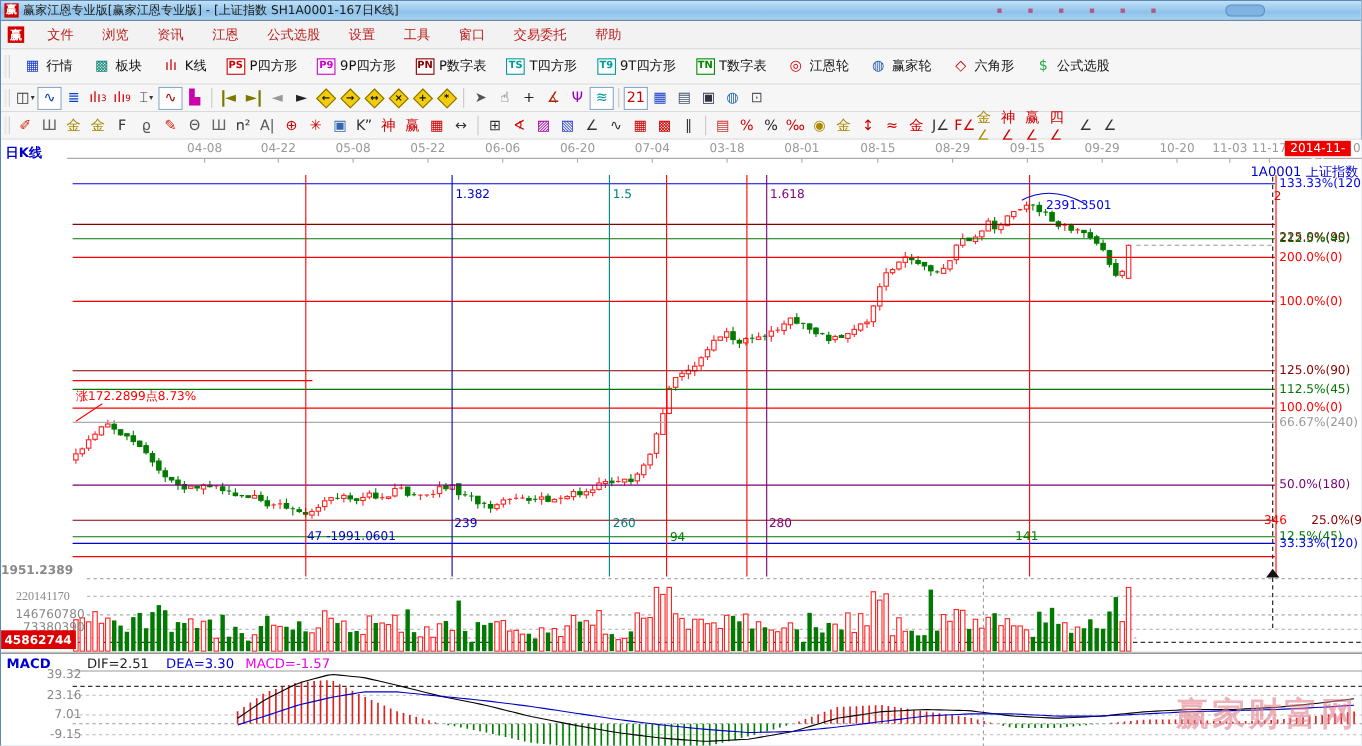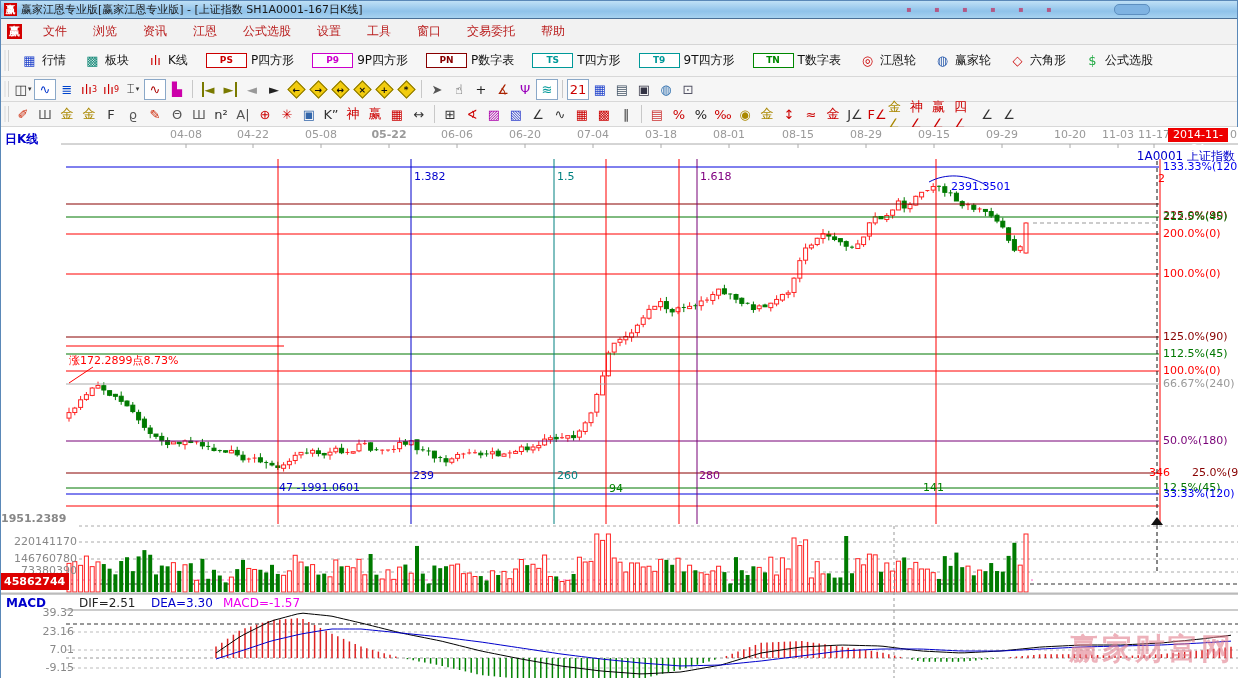--- a/index.html
+++ b/index.html
@@ -28,21 +28,21 @@
 
   
   .toolbar { position:absolute; left:0; width:100%; background:#f6f6f6; display:flex;
     align-items:center; border-bottom:1px solid #d8d8d8; }
   #tb1 { top:44px; height:32px; }
   #tb2 { top:76px; height:25px; }
   #tb3 { top:101px; height:25px; }
   .grip { width:5px; height:70%; border-left:2px solid #e8e8e8; border-right:1px solid #cfcfcf; margin:0 3px; }
   .tb-sep { width:1px; height:18px; background:#c8c8c8; margin:0 4px; }
   .tb1-item { display:flex; align-items:center; gap:4px; padding:3px 9px; font-size:12px; color:#111; cursor:default; }
-  .lbox { width:41px; height:15px; font-size:9px; font-weight:bold; line-height:13px; text-align:center; background:#fff; }
+  .lbox { width:17px; height:15px; font-size:9px; font-weight:bold; line-height:13px; text-align:center; background:#fff; }
   .gicon { width:17px; height:16px; font-size:13px; line-height:16px; text-align:center; }
   .tbtn { width:22px; height:21px; display:flex; align-items:center; justify-content:center;
     font-size:13px; cursor:default; position:relative; }
   .tbtn.boxed { border:1px solid #8aa8c8; background:#fff; }
   .tbtn sub { font-size:8px; }
   .tbtn .extra { font-size:7px; color:#333; margin-left:1px; }
   .dia { width:13px; height:13px; background:#f2cc0e; border:1px solid #857400;
     transform:rotate(45deg); display:flex; align-items:center; justify-content:center; }
   .dia span { transform:rotate(-45deg); font-size:9px; color:#111; font-weight:bold; }
   .barL { border-left:2px solid #7a7a00; padding-left:1px; }
@@ -1135,21 +1135,21 @@
         <line x1="1229.999999999995" y1="657" x2="1229.999999999995" y2="645.8375000000007" stroke="#dd2222" stroke-width="1.5"></line>
         <polyline points="215,652 220.8,648.056 226.60000000000002,644.112 232.40000000000003,640.168 238.20000000000005,636.2239999999999 244.00000000000006,633 249.80000000000007,630.0999999999999 255.60000000000008,627.1999999999999 261.4000000000001,624.3 267.2000000000001,621.4 273.0000000000001,619.1999999999999 278.8000000000001,617.6533333333333 284.60000000000014,616.1066666666667 290.40000000000015,614.56 296.20000000000016,613.0133333333333 302.00000000000017,612.2 307.8000000000002,612.78 313.6000000000002,613.36 319.4000000000002,613.94 325.2000000000002,614.52 331.0000000000002,615.2333333333333 336.80000000000024,616.5866666666667 342.60000000000025,617.94 348.40000000000026,619.2933333333334 354.2000000000003,620.6466666666668 360.0000000000003,622.0000000000001 365.8000000000003,623.45 371.6000000000003,624.9000000000001 377.4000000000003,626.3500000000001 383.20000000000033,627.8000000000001 389.00000000000034,629.2500000000001 394.80000000000035,630.7 400.60000000000036,632.1200000000001 406.4000000000004,633.2800000000001 412.2000000000004,634.44 418.0000000000004,635.6000000000001 423.8000000000004,636.7600000000001 429.6000000000004,637.9200000000001 435.40000000000043,639.08 441.20000000000044,640.3000000000001 447.00000000000045,641.7500000000001 452.80000000000047,643.2000000000002 458.6000000000005,644.6500000000001 464.4000000000005,646.1000000000001 470.2000000000005,647.5500000000002 476.0000000000005,649.0000000000001 481.8000000000005,650.3600000000001 487.60000000000053,651.5200000000001 493.40000000000055,652.6800000000001 499.20000000000056,653.8400000000001 505.00000000000057,655.0000000000001 510.8000000000006,656.1600000000001 516.6000000000006,657.3200000000002 522.4000000000005,658.4200000000001 528.2000000000005,659.4350000000001 534.0000000000005,660.45 539.8000000000004,661.465 545.6000000000004,662.48 551.4000000000003,663.495 557.2000000000003,664.51 563.0000000000002,665.375 568.8000000000002,666.1 574.6000000000001,666.825 580.4000000000001,667.55 586.2,668.275 592,669 597.8,669.725 603.5999999999999,670.27 609.3999999999999,670.705 615.1999999999998,671.14 620.9999999999998,671.5749999999999 626.7999999999997,672.01 632.5999999999997,672.4449999999999 638.3999999999996,672.88 644.1999999999996,672.79 649.9999999999995,672.5 655.7999999999995,672.21 661.5999999999995,671.9200000000001 667.3999999999994,671.63 673.1999999999994,671.34 678.9999999999993,671.0500000000001 684.7999999999993,670.1600000000001 690.5999999999992,669.1450000000001 696.3999999999992,668.1300000000001 702.1999999999991,667.1150000000001 707.9999999999991,666.1000000000001 713.799999999999,665.0850000000002 719.599999999999,664.0700000000002 725.399999999999,662.3800000000003 731.1999999999989,660.6400000000003 736.9999999999989,658.9000000000003 742.7999999999988,657.1600000000003 748.5999999999988,655.4200000000004 754.3999999999987,653.6800000000004 760.1999999999987,651.9700000000003 765.9999999999986,651.1000000000003 771.7999999999986,650.2300000000002 777.5999999999985,649.3600000000002 783.3999999999985,648.4900000000002 789.1999999999985,647.6200000000002 794.9999999999984,646.7500000000002 800.7999999999984,645.96 806.5999999999983,645.6700000000001 812.3999999999983,645.3800000000001 818.1999999999982,645.0900000000001 823.9999999999982,644.8000000000001 829.7999999999981,644.5100000000001 835.5999999999981,644.2200000000001 841.399999999998,644.035 847.199999999998,644.18 852.999999999998,644.3249999999999 858.7999999999979,644.4699999999999 864.5999999999979,644.6149999999999 870.3999999999978,644.76 876.1999999999978,644.905 881.9999999999977,645.2499999999998 887.7999999999977,645.9749999999997 893.5999999999976,646.6999999999997 899.3999999999976,647.4249999999997 905.1999999999975,648.1499999999996 910.9999999999975,648.8749999999997 916.7999999999975,649.5999999999997 922.5999999999974,650.1299999999999 928.3999999999974,650.4199999999998 934.1999999999973,650.7099999999998 939.9999999999973,650.9999999999999 945.7999999999972,651.2899999999998 951.5999999999972,651.5799999999998 957.3999999999971,651.8699999999999 963.1999999999971,651.8400000000001 968.999999999997,651.5500000000002 974.799999999997,651.2600000000001 980.599999999997,650.9700000000001 986.3999999999969,650.6800000000002 992.1999999999969,650.3900000000001 997.9999999999968,650.1000000000001 1003.7999999999968,649.6200000000003 1009.5999999999967,649.0400000000003 1015.3999999999967,648.4600000000004 1021.1999999999966,647.8800000000003 1026.9999999999966,647.3000000000003 1032.7999999999965,646.7200000000004 1038.5999999999965,646.1400000000003 1044.3999999999965,645.7800000000002 1050.1999999999964,645.4900000000002 1055.9999999999964,645.2000000000002 1061.7999999999963,644.9100000000002 1067.5999999999963,644.6200000000002 1073.3999999999962,644.3300000000002 1079.1999999999962,644.0400000000002 1084.9999999999961,644 1090.799999999996,644 1096.599999999996,644 1102.399999999996,644 1108.199999999996,644 1113.999999999996,644 1119.7999999999959,644 1125.5999999999958,643.7200000000003 1131.3999999999958,643.4300000000002 1137.1999999999957,643.1400000000002 1142.9999999999957,642.8500000000003 1148.7999999999956,642.5600000000002 1154.5999999999956,642.2700000000002 1160.3999999999955,641.9600000000005 1166.1999999999955,641.3800000000005 1171.9999999999955,640.8000000000004 1177.7999999999954,640.2200000000005 1183.5999999999954,639.6400000000004 1189.3999999999953,639.0600000000005 1195.1999999999953,638.4800000000005 1200.9999999999952,637.8750000000006 1206.7999999999952,637.1500000000005 1212.5999999999951,636.4250000000006 1218.399999999995,635.7000000000006 1224.199999999995,634.9750000000006 1229.999999999995,634.2500000000007" fill="none" stroke="#000000" stroke-width="1"></polyline>
         <polyline points="215,658 220.8,656.144 226.60000000000002,654.288 232.40000000000003,652.432 238.20000000000005,650.576 244.00000000000006,648.6666666666666 249.80000000000007,646.7333333333333 255.60000000000008,644.8 261.4000000000001,642.8666666666667 267.2000000000001,640.9333333333333 273.0000000000001,639.3 278.8000000000001,637.9466666666666 284.60000000000014,636.5933333333332 290.40000000000015,635.24 296.20000000000016,633.8866666666667 302.00000000000017,632.6666666666666 307.8000000000002,631.6999999999999 313.6000000000002,630.7333333333333 319.4000000000002,629.7666666666667 325.2000000000002,628.8 331.0000000000002,628 336.80000000000024,628 342.60000000000025,628 348.40000000000026,628 354.2000000000003,628 360.0000000000003,628 365.8000000000003,628.58 371.6000000000003,629.1600000000001 377.4000000000003,629.74 383.20000000000033,630.32 389.00000000000034,630.9000000000001 394.80000000000035,631.48 400.60000000000036,632.0600000000001 406.4000000000004,632.64 412.2000000000004,633.22 418.0000000000004,633.8000000000001 423.8000000000004,634.38 429.6000000000004,634.96 435.40000000000043,635.5400000000001 441.20000000000044,636.1500000000001 447.00000000000045,636.875 452.80000000000047,637.6 458.6000000000005,638.325 464.4000000000005,639.0500000000001 470.2000000000005,639.7750000000001 476.0000000000005,640.5000000000001 481.8000000000005,641.2700000000001 487.60000000000053,642.1400000000001 493.40000000000055,643.0100000000001 499.20000000000056,643.8800000000001 505.00000000000057,644.7500000000001 510.8000000000006,645.6200000000001 516.6000000000006,646.4900000000001 522.4000000000005,647.3600000000001 528.2000000000005,648.23 534.0000000000005,649.1 539.8000000000004,649.97 545.6000000000004,650.84 551.4000000000003,651.71 557.2000000000003,652.58 563.0000000000002,653.375 568.8000000000002,654.1 574.6000000000001,654.825 580.4000000000001,655.55 586.2,656.275 592,657 597.8,657.725 603.5999999999999,658.36 609.3999999999999,658.9399999999999 615.1999999999998,659.52 620.9999999999998,660.1 626.7999999999997,660.68 632.5999999999997,661.26 638.3999999999996,661.8399999999999 644.1999999999996,662.3149999999999 649.9999999999995,662.75 655.7999999999995,663.185 661.5999999999995,663.62 667.3999999999994,664.055 673.1999999999994,664.49 678.9999999999993,664.925 684.7999999999993,664.88 690.5999999999992,664.735 696.3999999999992,664.59 702.1999999999991,664.445 707.9999999999991,664.3000000000001 713.799999999999,664.155 719.599999999999,664.01 725.399999999999,663.4600000000002 731.1999999999989,662.8800000000001 736.9999999999989,662.3000000000001 742.7999999999988,661.7200000000001 748.5999999999988,661.1400000000001 754.3999999999987,660.5600000000002 760.1999999999987,659.9750000000001 765.9999999999986,659.2500000000002 771.7999999999986,658.5250000000002 777.5999999999985,657.8000000000002 783.3999999999985,657.0750000000002 789.1999999999985,656.3500000000001 794.9999999999984,655.6250000000002 800.7999999999984,654.9000000000002 806.5999999999983,654.1750000000002 812.3999999999983,653.4500000000003 818.1999999999982,652.7250000000003 823.9999999999982,652.0000000000002 829.7999999999981,651.2750000000002 835.5999999999981,650.5500000000002 841.399999999998,649.9300000000001 847.199999999998,649.6400000000001 852.999999999998,649.3500000000001 858.7999999999979,649.0600000000001 864.5999999999979,648.7700000000001 870.3999999999978,648.4800000000001 876.1999999999978,648.19 881.9999999999977,648 887.7999999999977,648 893.5999999999976,648 899.3999999999976,648 905.1999999999975,648 910.9999999999975,648 916.7999999999975,648 922.5999999999974,648.1299999999999 928.3999999999974,648.4199999999998 934.1999999999973,648.7099999999998 939.9999999999973,648.9999999999999 945.7999999999972,649.2899999999998 951.5999999999972,649.5799999999998 957.3999999999971,649.8699999999999 963.1999999999971,650 968.999999999997,650 974.799999999997,650 980.599999999997,650 986.3999999999969,650 992.1999999999969,650 997.9999999999968,650 1003.7999999999968,649.8100000000002 1009.5999999999967,649.5200000000002 1015.3999999999967,649.2300000000001 1021.1999999999966,648.9400000000002 1026.9999999999966,648.6500000000002 1032.7999999999965,648.3600000000001 1038.5999999999965,648.0700000000002 1044.3999999999965,647.7800000000002 1050.1999999999964,647.4900000000002 1055.9999999999964,647.2000000000002 1061.7999999999963,646.9100000000002 1067.5999999999963,646.6200000000002 1073.3999999999962,646.3300000000002 1079.1999999999962,646.0400000000002 1084.9999999999961,645.8750000000001 1090.799999999996,645.7300000000001 1096.599999999996,645.5850000000002 1102.399999999996,645.44 1108.199999999996,645.2950000000001 1113.999999999996,645.1500000000001 1119.7999999999959,645.0050000000001 1125.5999999999958,644.8600000000001 1131.3999999999958,644.7150000000001 1137.1999999999957,644.5700000000002 1142.9999999999957,644.4250000000001 1148.7999999999956,644.2800000000001 1154.5999999999956,644.1350000000001 1160.3999999999955,643.9800000000002 1166.1999999999955,643.6900000000003 1171.9999999999955,643.4000000000002 1177.7999999999954,643.1100000000002 1183.5999999999954,642.8200000000003 1189.3999999999953,642.5300000000002 1195.1999999999953,642.2400000000002 1200.9999999999952,641.9375000000003 1206.7999999999952,641.5750000000003 1212.5999999999951,641.2125000000003 1218.399999999995,640.8500000000004 1224.199999999995,640.4875000000003 1229.999999999995,640.1250000000003" fill="none" stroke="#0000cc" stroke-width="1"></polyline>
       </svg>
     <div class="period-label">日K线</div>
     <div class="sym-label">1A0001 上证指数</div>
     <div id="labels">
         <div class="clabel" style="left: 185px; top: 2px; color: rgb(153, 153, 153); transform: translateX(-50%);">04-08</div>
         <div class="clabel" style="left: 252px; top: 2px; color: rgb(153, 153, 153); transform: translateX(-50%);">04-22</div>
         <div class="clabel" style="left: 320px; top: 2px; color: rgb(153, 153, 153); transform: translateX(-50%);">05-08</div>
-        <div class="clabel" style="left: 388px; top: 2px; color: rgb(153, 153, 153); transform: translateX(-50%); font-weight: bold;">05-22</div>
+        <div class="clabel" style="left: 388px; top: 2px; color: rgb(153, 153, 153); transform: translateX(-50%);">05-22</div>
         <div class="clabel" style="left: 456px; top: 2px; color: rgb(153, 153, 153); transform: translateX(-50%);">06-06</div>
         <div class="clabel" style="left: 524px; top: 2px; color: rgb(153, 153, 153); transform: translateX(-50%);">06-20</div>
         <div class="clabel" style="left: 592px; top: 2px; color: rgb(153, 153, 153); transform: translateX(-50%);">07-04</div>
         <div class="clabel" style="left: 660px; top: 2px; color: rgb(153, 153, 153); transform: translateX(-50%);">03-18</div>
         <div class="clabel" style="left: 728px; top: 2px; color: rgb(153, 153, 153); transform: translateX(-50%);">08-01</div>
         <div class="clabel" style="left: 797px; top: 2px; color: rgb(153, 153, 153); transform: translateX(-50%);">08-15</div>
         <div class="clabel" style="left: 865px; top: 2px; color: rgb(153, 153, 153); transform: translateX(-50%);">08-29</div>
         <div class="clabel" style="left: 933px; top: 2px; color: rgb(153, 153, 153); transform: translateX(-50%);">09-15</div>
         <div class="clabel" style="left: 1001px; top: 2px; color: rgb(153, 153, 153); transform: translateX(-50%);">09-29</div>
         <div class="clabel" style="left: 1069px; top: 2px; color: rgb(153, 153, 153); transform: translateX(-50%);">10-20</div>
@@ -1177,21 +1177,21 @@
         <div class="clabel" style="left: 68px; top: 228px; color: rgb(255, 0, 0);">涨172.2899点8.73%</div>
         <div class="clabel" style="left: 278px; top: 355px; color: rgb(0, 0, 204);">47 -1991.0601</div>
         <div class="clabel" style="left: 412px; top: 343px; color: rgb(0, 0, 204);">239</div>
         <div class="clabel" style="left: 556px; top: 343px; color: rgb(0, 128, 128);">260</div>
         <div class="clabel" style="left: 608px; top: 356px; color: rgb(0, 128, 0);">94</div>
         <div class="clabel" style="left: 698px; top: 343px; color: rgb(128, 0, 128);">280</div>
         <div class="clabel" style="left: 922px; top: 355px; color: rgb(0, 128, 0);">141</div>
         <div class="clabel" style="left: 1148px; top: 340px; color: rgb(255, 0, 0);">346</div>
         <div class="clabel" style="left: 1157px; top: 46px; color: rgb(255, 0, 0);">2</div>
         <div class="clabel" style="left: 0px; top: 386px; color: rgb(136, 136, 136); width: 76px; text-align: left; font-weight: bold;">1951.2389</div>
-        <div class="clabel" style="left: 0px; top: 409px; color: rgb(136, 136, 136); width: 76px; text-align: right;">220141170</div>
+        <div class="clabel" style="left: 0px; top: 409px; color: rgb(136, 136, 136); width: 76px; text-align: center; font-family: Liberation Serif, serif;">220141170</div>
         <div class="clabel" style="left: 0px; top: 426px; color: rgb(136, 136, 136); width: 76px; text-align: right;">146760780</div>
         <div class="clabel" style="left: 0px; top: 438px; color: rgb(136, 136, 136); width: 76px; text-align: right;">73380390</div>
         <div class="vol-badge" style="top: 446px; width: 68px; height: 17px;">45862744</div>
         <div class="clabel" style="left: 5px; top: 470px; color: rgb(0, 0, 204); font-weight: bold; font-size: 12px;">MACD</div>
         <div class="clabel" style="left: 78px; top: 470px; color: rgb(34, 34, 34); font-weight: normal; font-size: 12px;">DIF=2.51</div>
         <div class="clabel" style="left: 150px; top: 470px; color: rgb(0, 0, 204); font-weight: normal; font-size: 12px;">DEA=3.30</div>
         <div class="clabel" style="left: 222px; top: 470px; color: rgb(238, 0, 238); font-weight: normal; font-size: 12px;">MACD=-1.57</div>
         <div class="clabel" style="left: 0px; top: 480px; color: rgb(136, 136, 136); width: 73px; text-align: right;">39.32</div>
         <div class="clabel" style="left: 0px; top: 499px; color: rgb(136, 136, 136); width: 73px; text-align: right;">23.16</div>
         <div class="clabel" style="left: 0px; top: 517px; color: rgb(136, 136, 136); width: 73px; text-align: right;">7.01</div>

